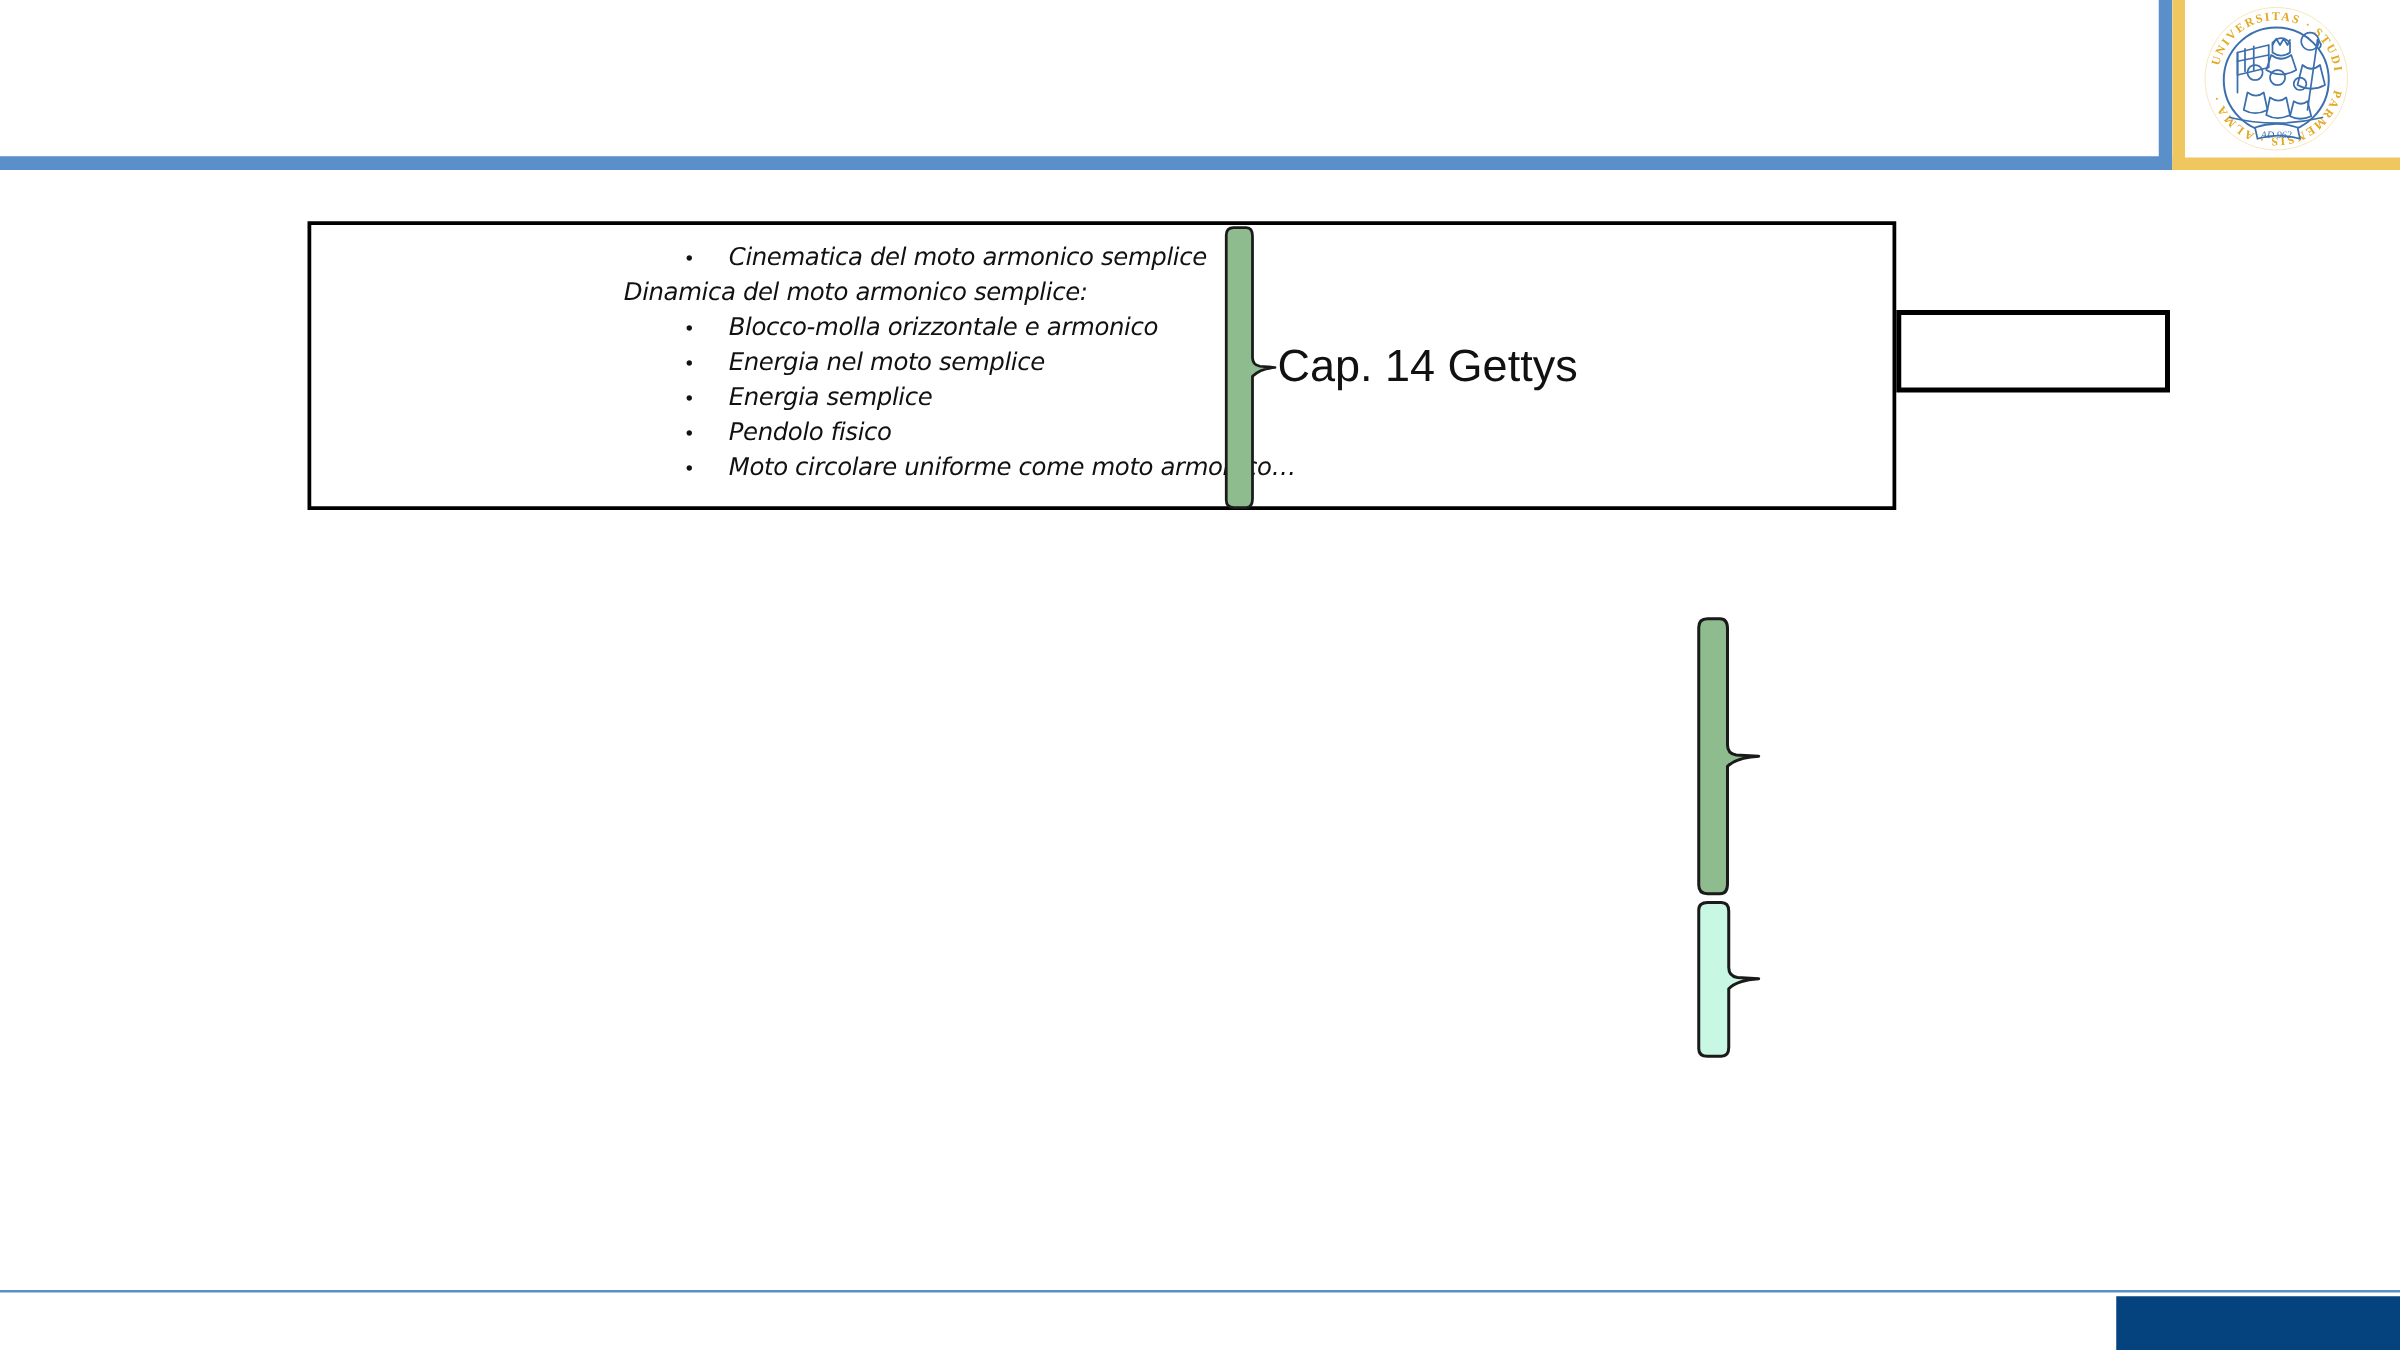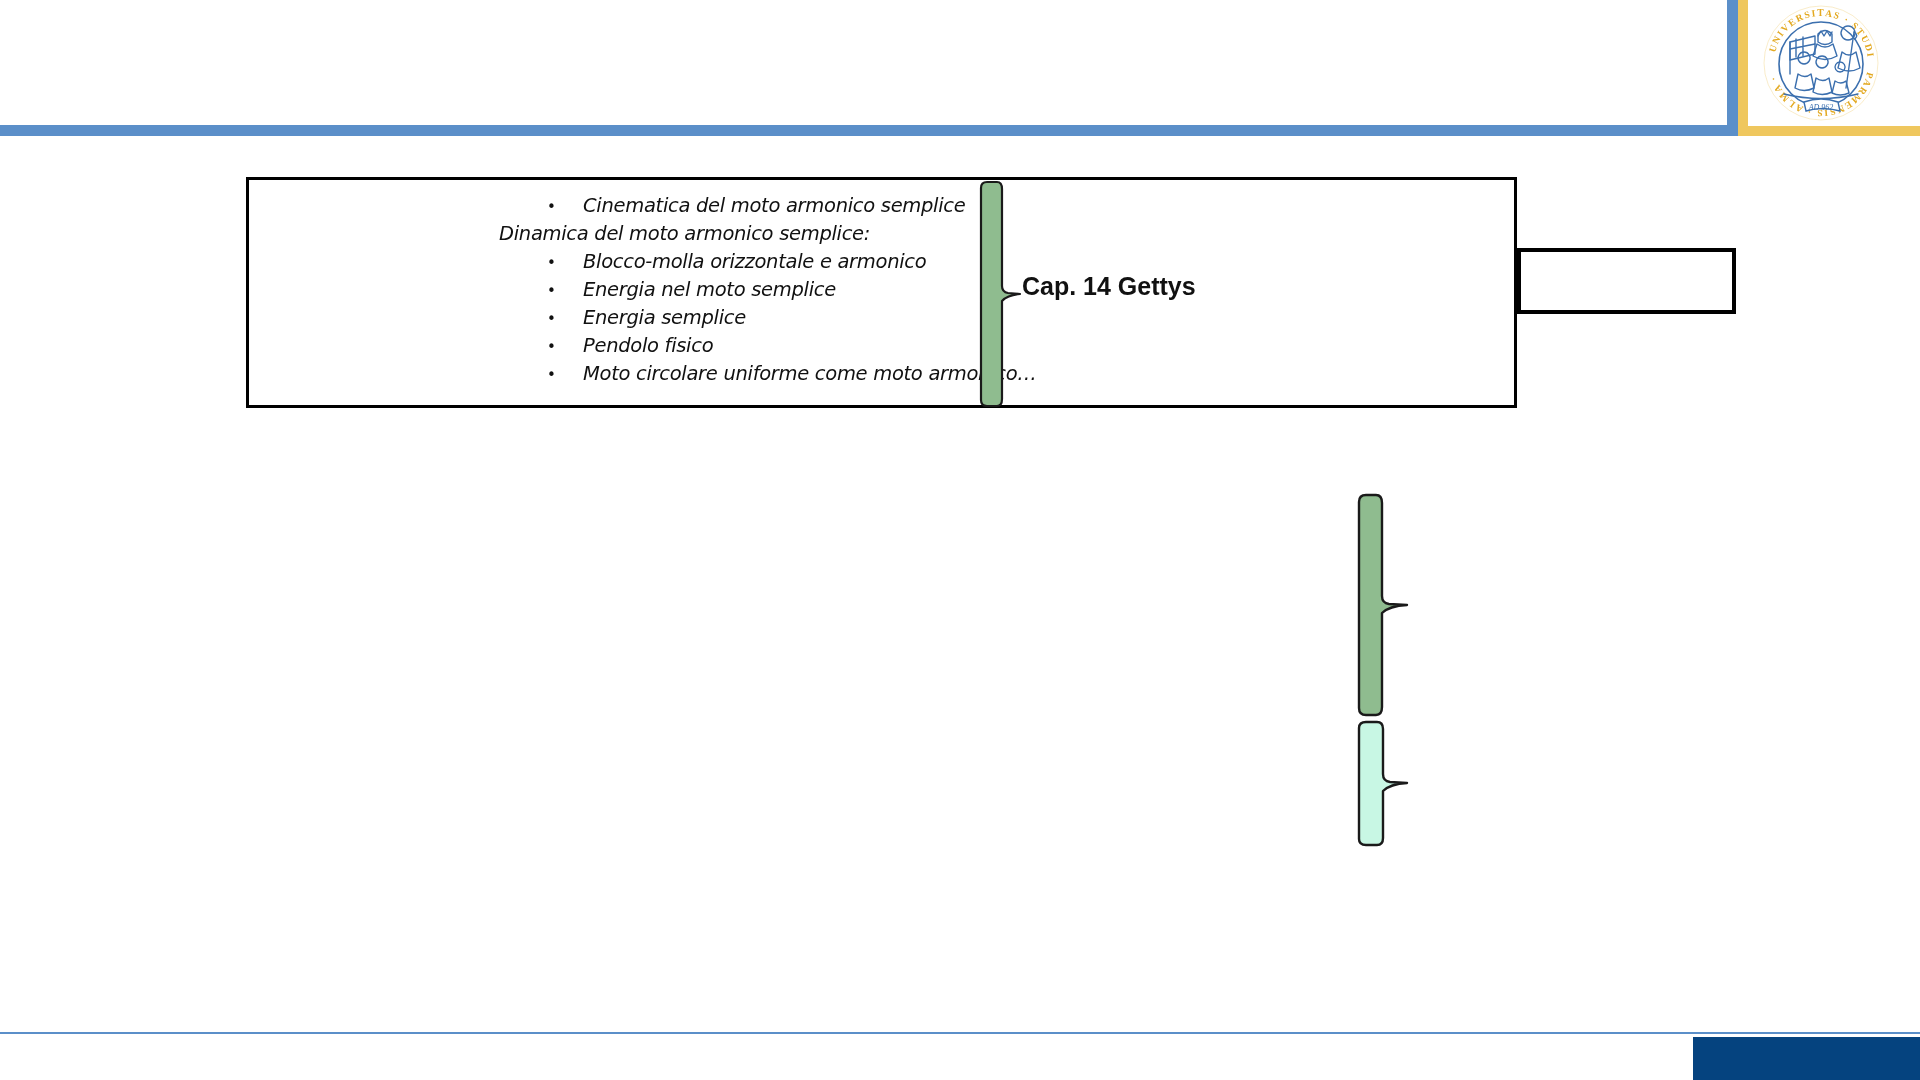--- a/index.html
+++ b/index.html
@@ -97,24 +97,23 @@
   
   .bracket {
     position: absolute;
   }
   .bracket svg { display: block; overflow: visible; }
 
   #cap14-label {
     position: absolute;
     left: 1022px; top: 272px;
     font-family: "Liberation Sans", sans-serif;
-    font-size: 25px;
+    font-size: 36px;
     color: #111111;
     white-space: nowrap;
-    font-weight: bold;
   }
 
   
   #footer-rule {
     position: absolute;
     left: 0; top: 1032px;
     width: 1920px; height: 2px;
     background: #5b8fc9;
   }
   #footer-block {

